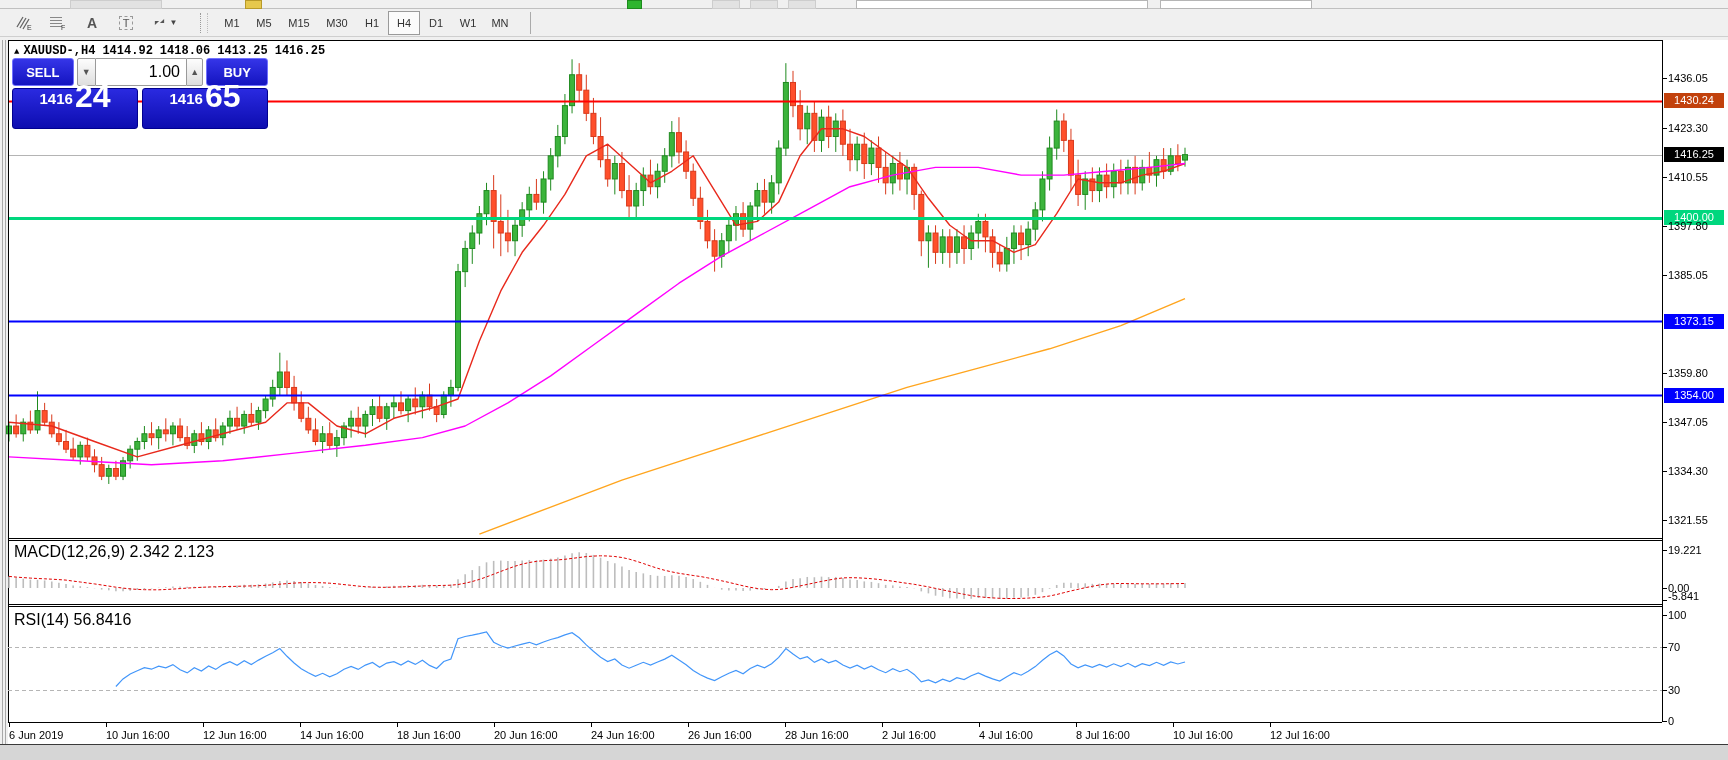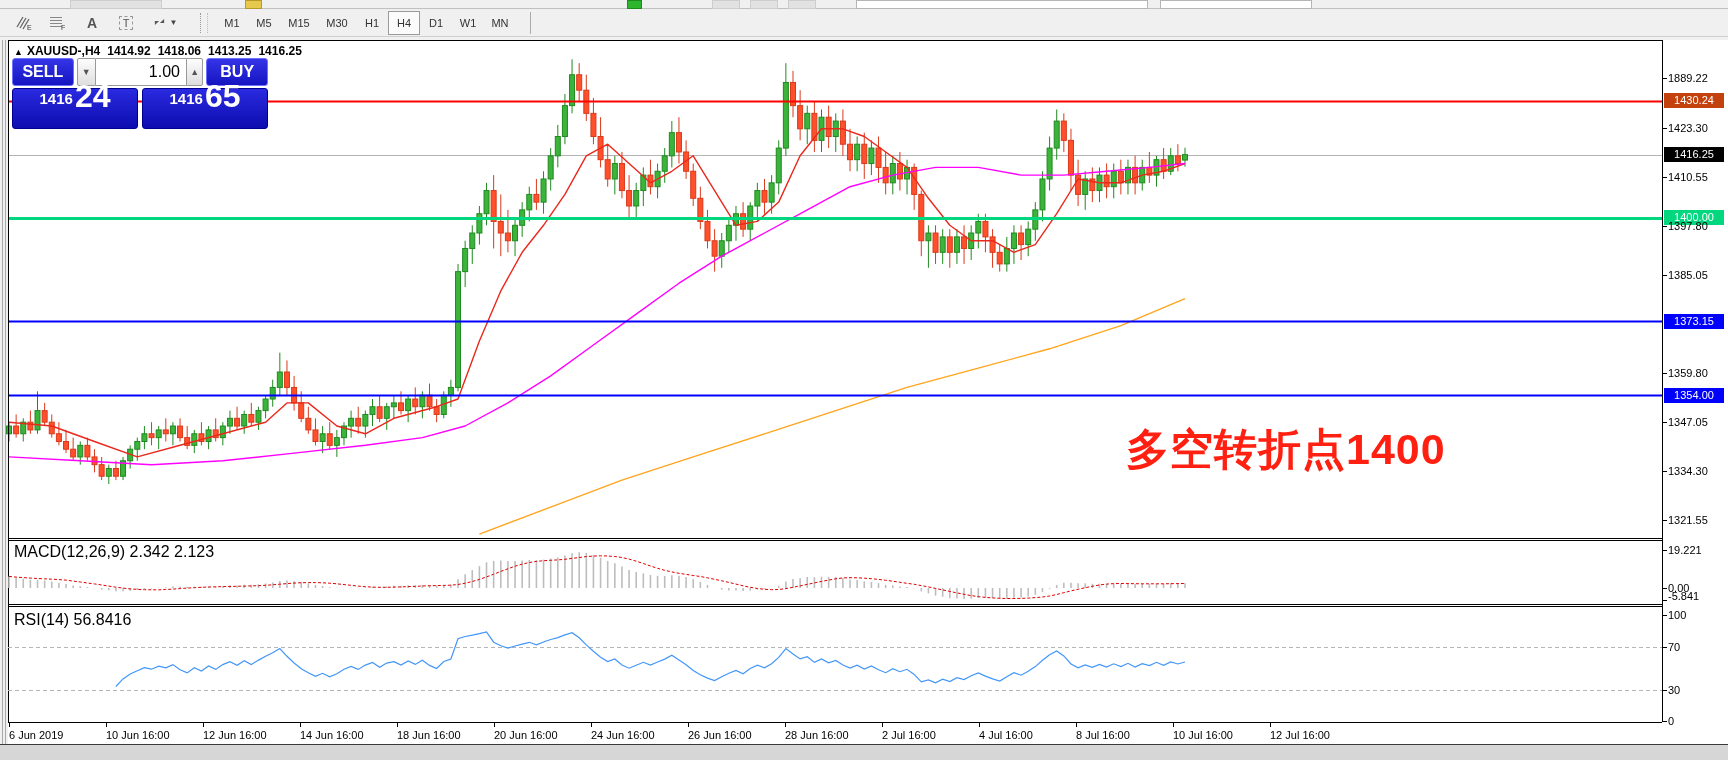--- a/index.html
+++ b/index.html
@@ -19,37 +19,37 @@
   .tf.active{background:#fbfbfb;border:1px solid #9a9a9a;}
   .sep{width:6px;height:20px;border-left:1px dotted #999;border-right:1px dotted #bbb;margin:0 8px 0 12px;}
   .vline{width:1px;height:22px;background:#aaa;margin-left:14px;}
   
   #chartbg{position:absolute;left:8px;top:40px;width:1720px;height:704px;background:#fff;z-index:1;}
   #gutL1,#gutL2{position:absolute;top:40px;height:704px;width:1px;background:#a8a8a8;z-index:2;}
   #gutL1{left:2px}#gutL2{left:5px}
   #plot{position:absolute;left:0;top:0;z-index:3;pointer-events:none;}
   svg text{font-family:"Liberation Sans",sans-serif;}
   
-  #header{position:absolute;left:14px;top:44px;z-index:6;font-size:12px;font-weight:700;color:#000;}
+  #header{position:absolute;left:14px;top:44px;z-index:6;font-size:12px;font-weight:700;color:#000;font-family:Liberation Mono, monospace;}
   #header .num{margin-left:7px;font-weight:700;}
   #header .tri{font-size:9px;margin-right:4px;}
   .panel-label{position:absolute;left:14px;z-index:6;font-size:16px;color:#000;}
   #annotation{position:absolute;left:1126px;top:421px;z-index:5;font-size:43px;font-weight:700;
               color:#ff2012;letter-spacing:1px;white-space:nowrap;}
   .badge{position:absolute;left:1664px;width:60px;height:15px;z-index:6;font-size:11px;
          line-height:15px;text-align:center;color:#fff;}
   #axis-labels,#time-labels{position:absolute;left:0;top:0;z-index:6;}
   .tick-label{position:absolute;font-size:11px;color:#000;white-space:nowrap;}
   #bottomstrip{position:absolute;left:0;top:744px;width:1728px;height:16px;background:#d6d6d6;
                border-top:1px solid #3a3a3a;z-index:8;}
   
   #tradepanel{position:absolute;left:12px;top:58px;width:256px;z-index:7;}
   #tp-row1{display:flex;height:28px;}
   .tp-btn{width:62px;background:linear-gradient(#3535e8,#1414c0);border:1px solid #7070ff;
-          border-radius:3px;color:#fff;font-size:16px;font-weight:700;display:flex;
+          border-radius:3px;color:#fff;font-size:13px;font-weight:700;display:flex;
           align-items:center;justify-content:center;cursor:pointer;}
   .spin{width:18px;background:linear-gradient(#fdfdfd,#dedede);border:1px solid #9a9a9a;
         color:#555;font-size:9px;display:flex;align-items:center;justify-content:center;cursor:pointer;}
   #vol-down{margin-left:3px;border-radius:2px 0 0 2px;}
   #vol-input{width:84px;border:1px solid #9a9a9a;border-left:none;border-right:none;
              font-size:16px;text-align:right;padding:0 6px 0 0;color:#000;
              font-family:"Liberation Sans",sans-serif;}
   #vol-up{width:16px;margin-right:3px;border-radius:0 2px 2px 0;}
   #tp-row2{display:flex;margin-top:2px;height:41px;}
   .bigbox{width:125px;background:linear-gradient(#2a2ae0,#0d0db0);border:1px solid #000090;
@@ -737,33 +737,32 @@
         <span class="bb-small">1416</span>
         <span class="bb-big">24</span>
       </div>
       <div class="bigbox">
         <span class="bb-small">1416</span>
         <span class="bb-big">65</span>
       </div>
     </div>
   </div>
 
-  <div id="annotation">多空转折点1400</div>
 
   <div class="panel-label" style="top:543px">MACD(12,26,9) 2.342 2.123</div>
   <div class="panel-label" style="top:611px">RSI(14) 56.8416</div>
 
   <div class="badge" id="badge-0" style="top: 93.3409px; background: #c2410c; color: rgb(255, 255, 255);">1430.24</div>
   <div class="badge" id="badge-1" style="top: 210.081px; background: rgb(0, 215, 126); color: rgb(255, 255, 255);">1400.00</div>
   <div class="badge" id="badge-2" style="top: 313.735px; background: rgb(0, 0, 255); color: rgb(255, 255, 255);">1373.15</div>
   <div class="badge" id="badge-3" style="top: 387.663px; background: rgb(0, 0, 255); color: rgb(255, 255, 255);">1354.00</div>
   <div class="badge" id="badge-4" style="top: 147.349px; background: rgb(0, 0, 0); color: rgb(255, 255, 255);">1416.25</div>
 
   <div id="axis-labels">
-      <div class="tick-label" style="left: 1668px; top: 72.4116px;">1889.22</div>
+      <div class="tick-label" style="left: 1668px; top: 72.4116px;">1436.05</div>
       <div class="tick-label" style="left: 1668px; top: 121.633px;">1423.30</div>
       <div class="tick-label" style="left: 1668px; top: 170.853px;">1410.55</div>
       <div class="tick-label" style="left: 1668px; top: 220.074px;">1397.80</div>
       <div class="tick-label" style="left: 1668px; top: 269.295px;">1385.05</div>
       <div class="tick-label" style="left: 1668px; top: 366.772px;">1359.80</div>
       <div class="tick-label" style="left: 1668px; top: 415.993px;">1347.05</div>
       <div class="tick-label" style="left: 1668px; top: 465.214px;">1334.30</div>
       <div class="tick-label" style="left: 1668px; top: 514.435px;">1321.55</div>
       <div class="tick-label" style="left: 1668px; top: 544px;">19.221</div>
       <div class="tick-label" style="left: 1668px; top: 582px;">0.00</div>

